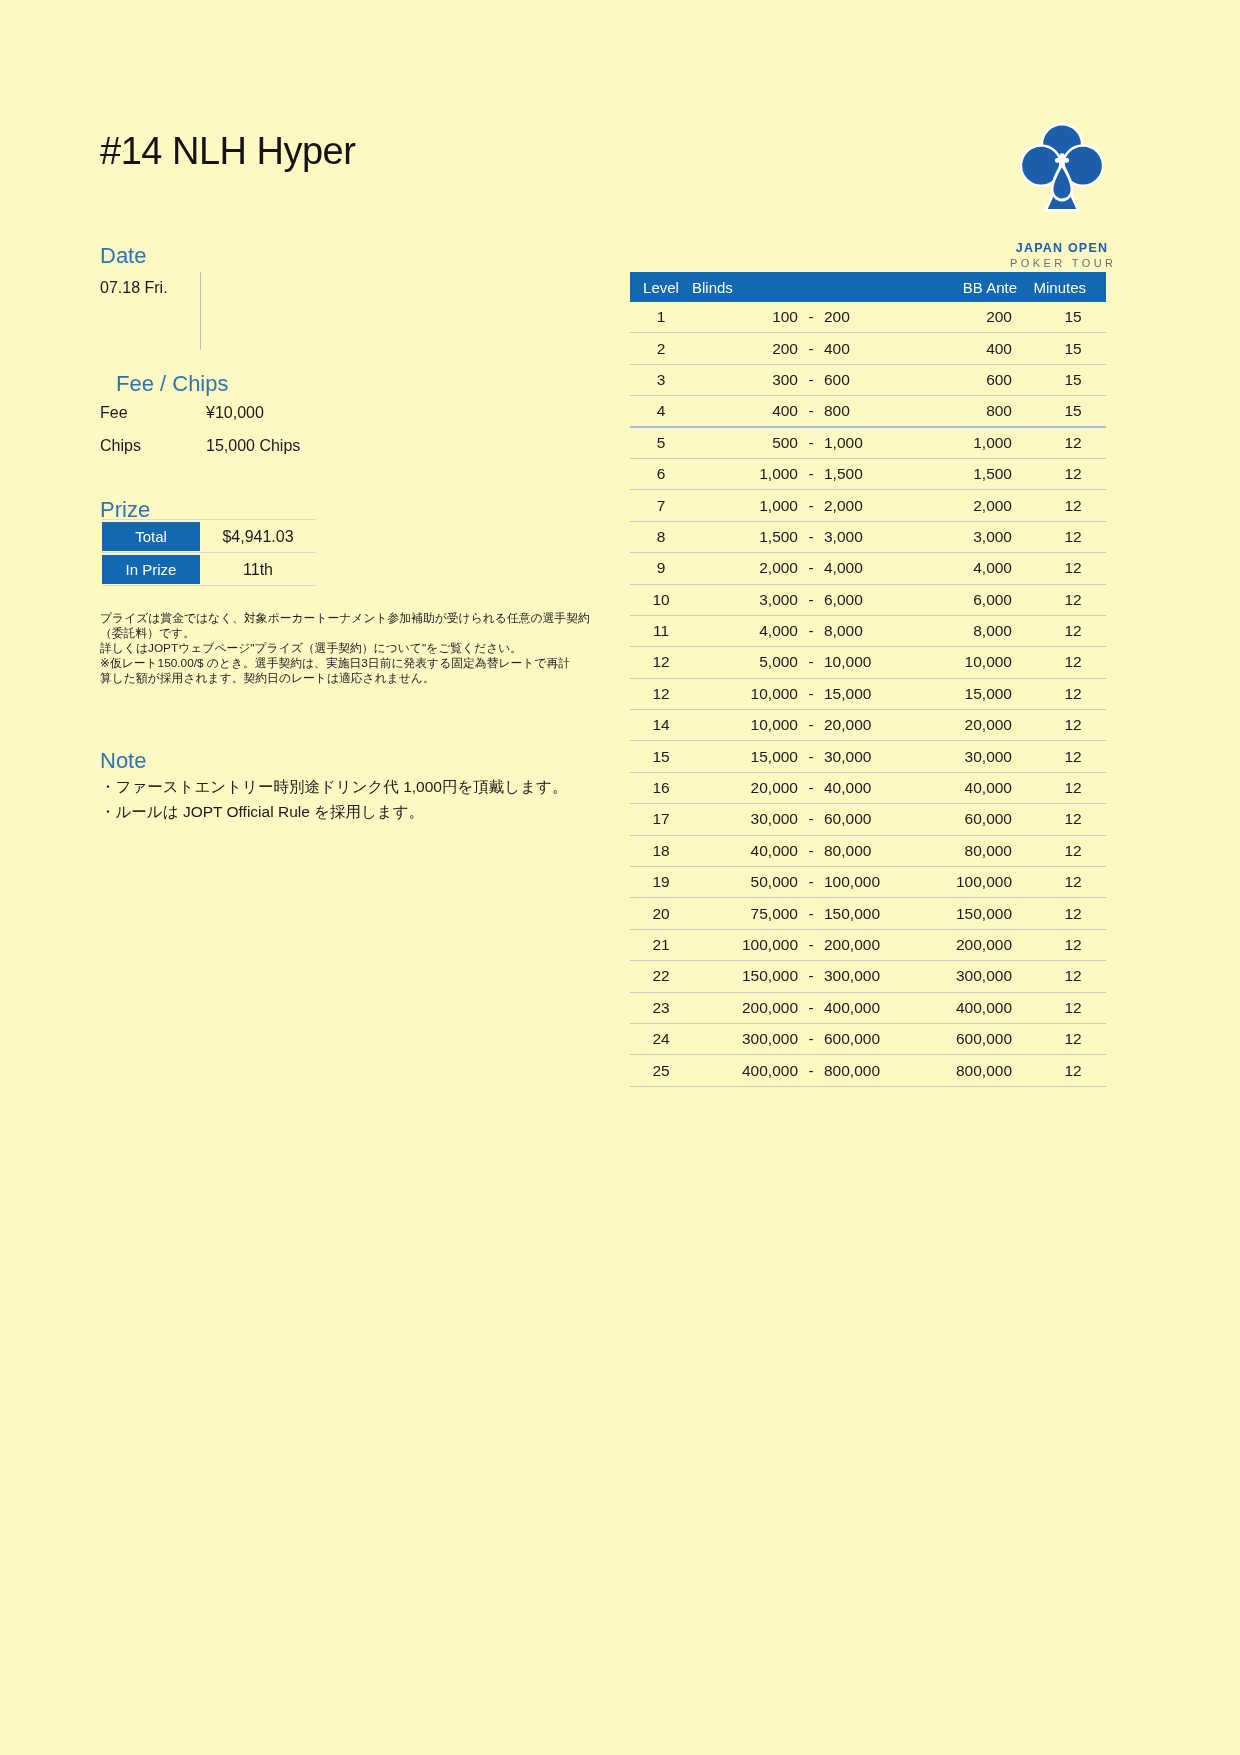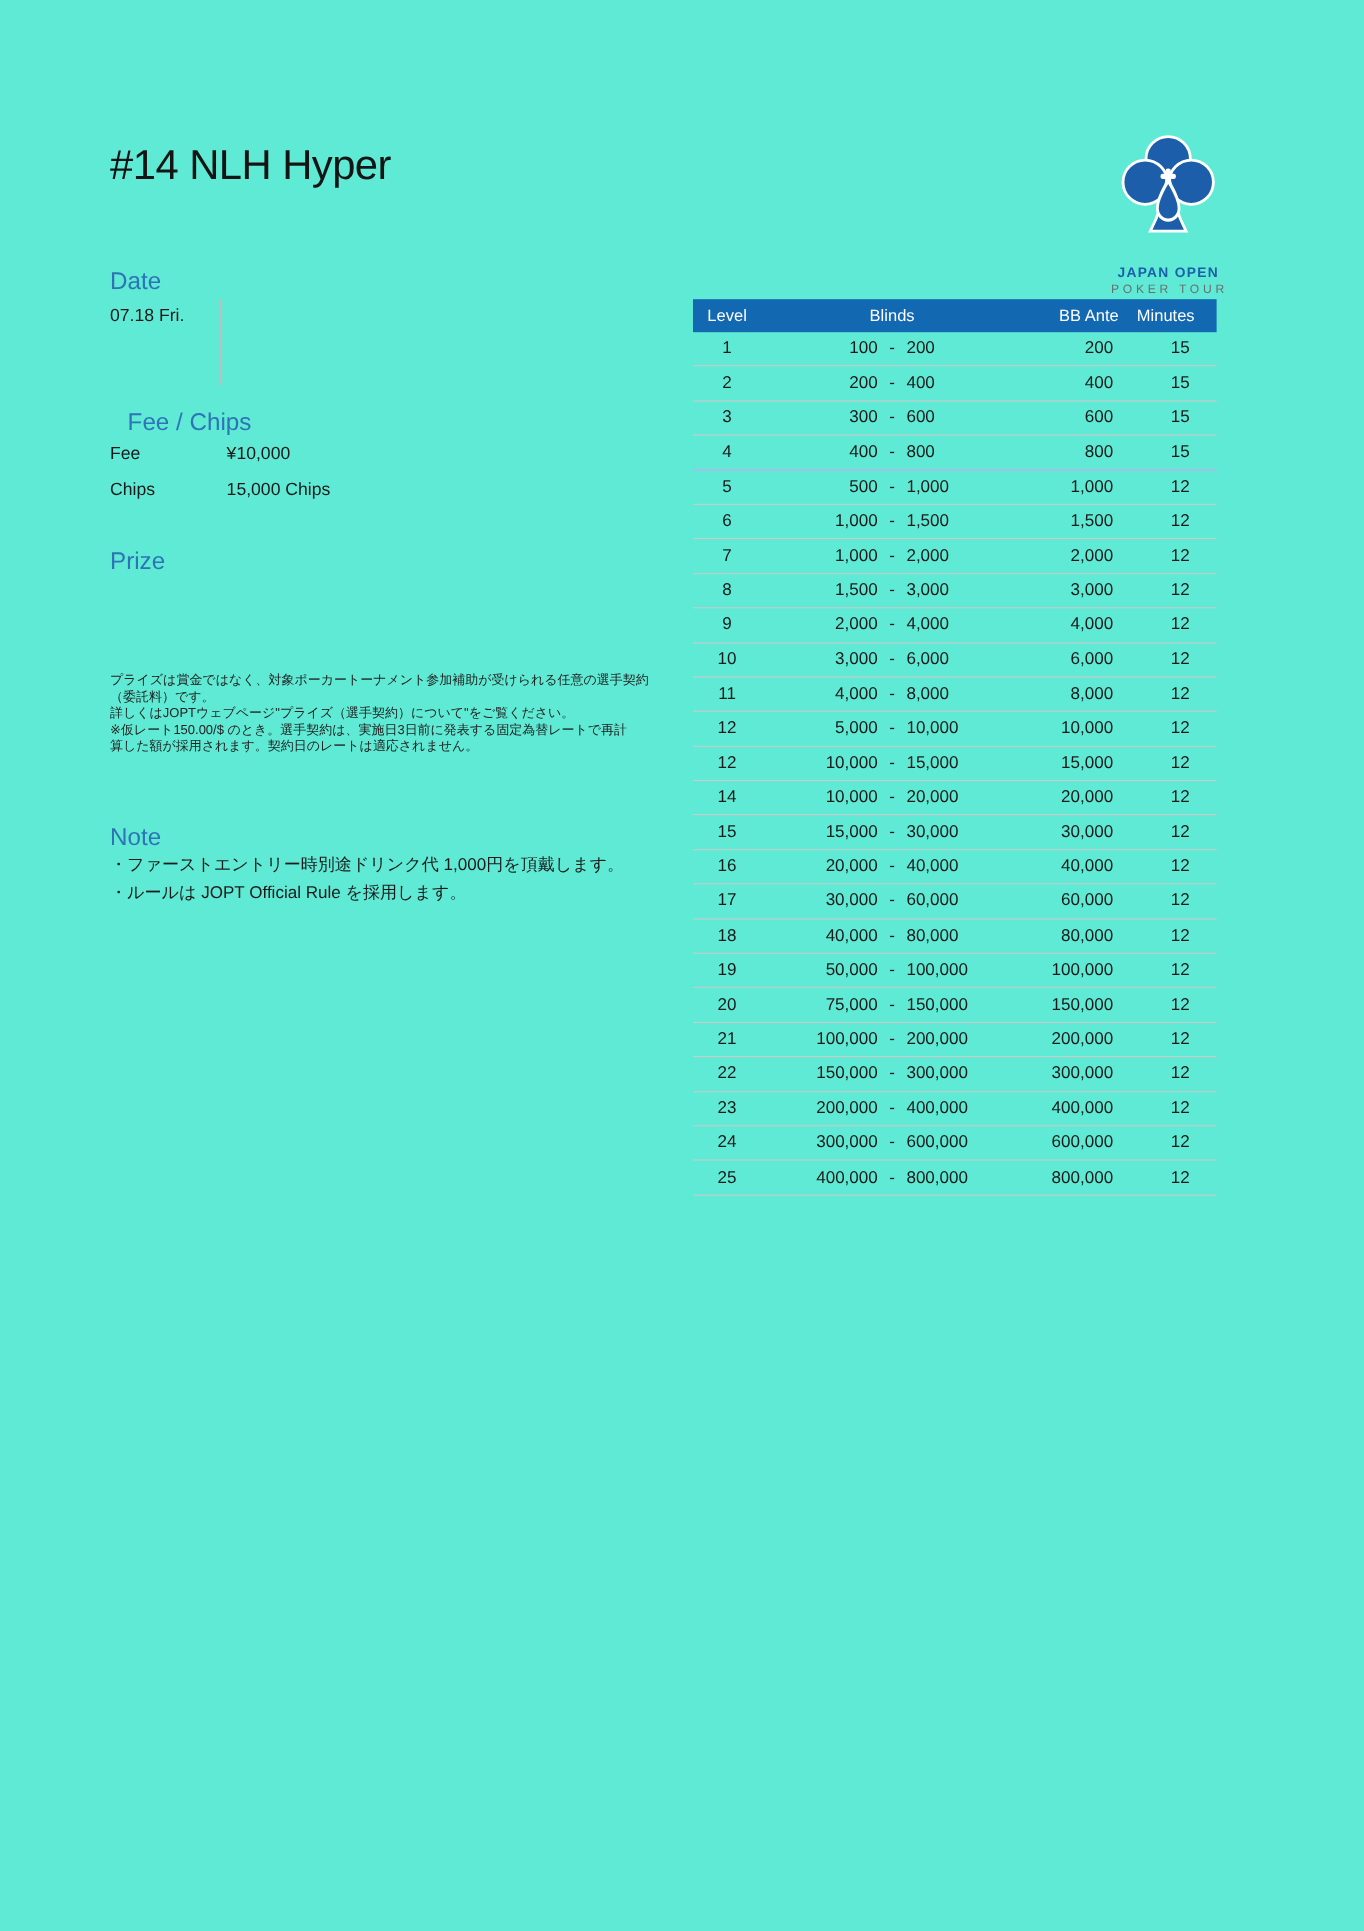--- a/index.html
+++ b/index.html
@@ -1,16 +1,16 @@
 <!DOCTYPE html>
 <html><head>
 <meta charset="utf-8">
 <style>
   html,body{margin:0;padding:0;background:#fff;}
-  .page{position:relative;width:1240px;height:1755px;background:#5eead4;overflow:hidden;
+  .page{position:relative;width:1240px;height:1755px;background:#fef9c3;overflow:hidden;
         font-family:"Liberation Sans","DejaVu Sans",sans-serif;color:#1a1a1a;}
 
   
   .title{position:absolute;left:100px;top:130px;font-size:38px;font-weight:400;color:#141414;letter-spacing:-0.5px;}
   .logo{position:absolute;left:1010px;top:122px;width:104px;text-align:center;}
   .logo svg{display:block;margin:0 auto;}
   .logo-name{color:#1C5EA9;font-weight:700;font-size:12.5px;letter-spacing:1.2px;margin-top:18px;white-space:nowrap;}
   .logo-tagline{color:#6D6E71;font-size:11px;letter-spacing:3.4px;margin-top:2px;white-space:nowrap;}
 
   
@@ -38,21 +38,21 @@
 
   
   .note-items{position:absolute;left:100px;top:774px;font-size:15.5px;line-height:25px;}
 
   
   .structure-h{position:absolute;left:630px;top:243px;width:476px;font-size:22px;font-weight:400;color:#2E74B5;
                padding-bottom:3px;border-bottom:2px solid #2E74B5;box-sizing:content-box;}
   .s-table{position:absolute;left:630px;top:272px;width:476px;}
   .s-header{display:flex;height:30px;background:#1268B1;color:#ffffff;font-size:15px;align-items:center;}
   .h-level{width:62px;text-align:center;}
-  .h-blinds{width:238px;text-align:center;}
+  .h-blinds{width:238px;text-align:left;}
   .h-ante{width:100px;text-align:right;padding-right:13px;box-sizing:border-box;}
   .h-min{width:76px;text-align:right;padding-right:20px;box-sizing:border-box;}
 
   .t-row{display:flex;height:31.4px;align-items:center;border-bottom:1px solid #CBCBCB;
          font-size:15.5px;color:#1a1a1a;box-sizing:border-box;}
   .c-level{width:62px;text-align:center;}
   .c-blinds{width:238px;display:flex;}
   .c-blinds .sb{flex:1;text-align:right;}
   .c-blinds .dash{width:26px;text-align:center;}
   .c-blinds .bb{flex:1;text-align:left;}
@@ -97,20 +97,31 @@
     <div class="kv-value">¥10,000</div>
   </div>
 
   <div class="kv-row">
     <div class="kv-label">Chips</div>
     <div class="kv-value">15,000 Chips</div>
   </div>
 </div>
 
   <div class="sec-h" style="left:100px;top:497px;">Prize</div>
+  <div class="prize-table">
+  <div class="prize-row">
+    <div class="prize-label">Total</div>
+    <div class="prize-value">$4,941.03</div>
+  </div>
+
+  <div class="prize-row">
+    <div class="prize-label">In Prize</div>
+    <div class="prize-value">11th</div>
+  </div>
+</div>
   <div class="disclaimer">
   <div class="text-line">プライズは賞金ではなく、対象ポーカートーナメント参加補助が受けられる任意の選手契約</div>
 
   <div class="text-line">（委託料）です。</div>
 
   <div class="text-line">詳しくはJOPTウェブページ"プライズ（選手契約）について"をご覧ください。</div>
 
   <div class="text-line">※仮レート150.00/$ のとき。選手契約は、実施日3日前に発表する固定為替レートで再計</div>
 
   <div class="text-line">算した額が採用されます。契約日のレートは適応されません。</div>

